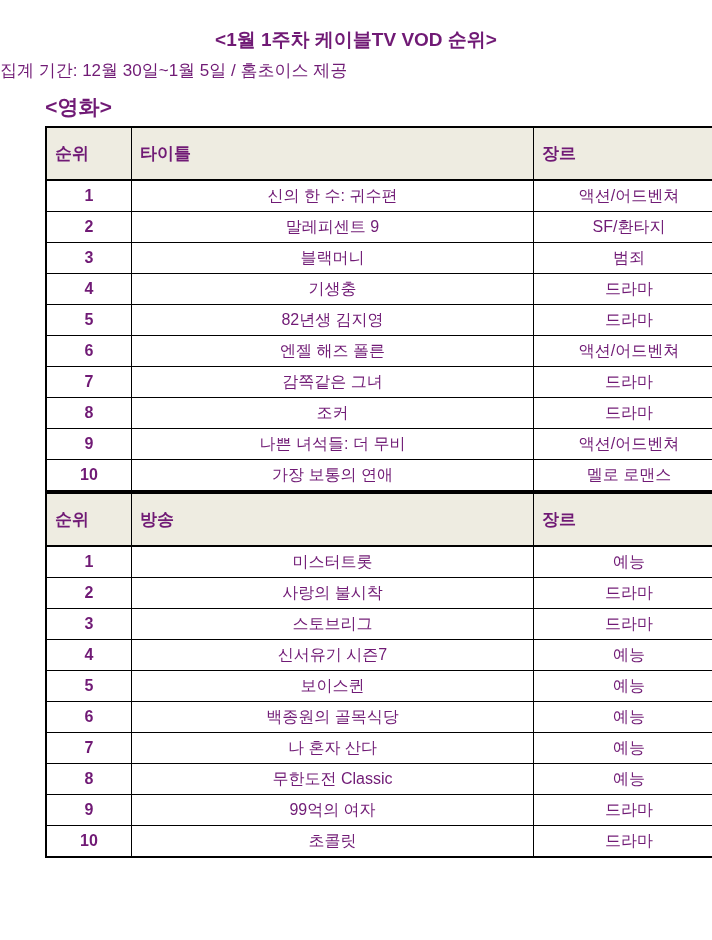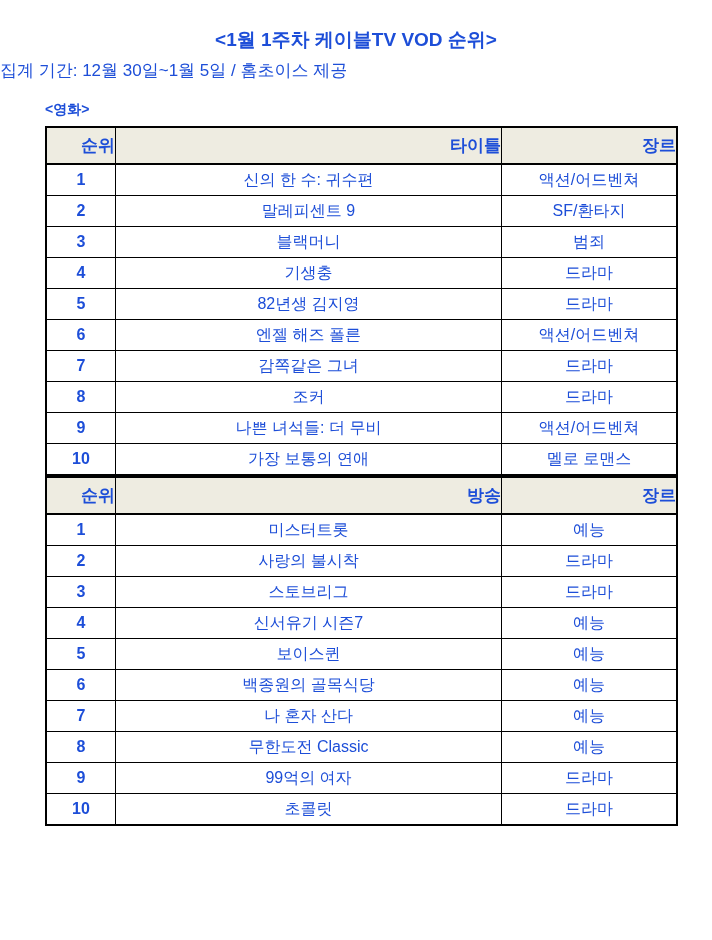--- a/index.html
+++ b/index.html
@@ -5,42 +5,43 @@
   html, body {
     margin: 0;
     padding: 0;
     background: #ffffff;
   }
   .page {
     position: relative;
     width: 712px;
     height: 940px;
     background: #ffffff;
-    color: #1d4ed8;
+    color: #701a75;
     font-family: "Liberation Sans", "DejaVu Sans", sans-serif;
     box-sizing: border-box;
     padding-top: 28px;
     overflow: hidden;
   }
   .doc-title {
     text-align: center;
     font-size: 19px;
     font-weight: bold;
     line-height: 24px;
   }
   .doc-subtitle {
     font-size: 17px;
     line-height: 22px;
     margin-top: 8px;
   }
   .section-label {
     margin: 0 0 6px 45px;
-    font-size: 14px;
+    font-size: 21px;
     font-weight: bold;
     line-height: 22px;
+    font-family: Liberation Mono, monospace;
   }
   .section-label.first {
     margin-top: 16px;
   }
   .section-label.second {
     margin-top: 38px;
   }
   table.rank-table {
     margin-left: 45px;
     width: 627px;
@@ -48,23 +49,23 @@
     table-layout: fixed;
     border: 2px solid #000000;
   }
   table.rank-table th {
     background: #EEECE1;
     border: 1px solid #000000;
     border-bottom: 2px solid #000000;
     font-size: 17px;
     font-weight: bold;
     height: 35px;
-    text-align: right;
+    text-align: left;
     vertical-align: middle;
-    padding: 0;
+    padding: 8px;
   }
   table.rank-table td {
     border: 1px solid #000000;
     font-size: 16px;
     height: 30px;
     text-align: center;
     vertical-align: middle;
     padding: 0;
   }
   table.rank-table .col0 { width: 68px; }

